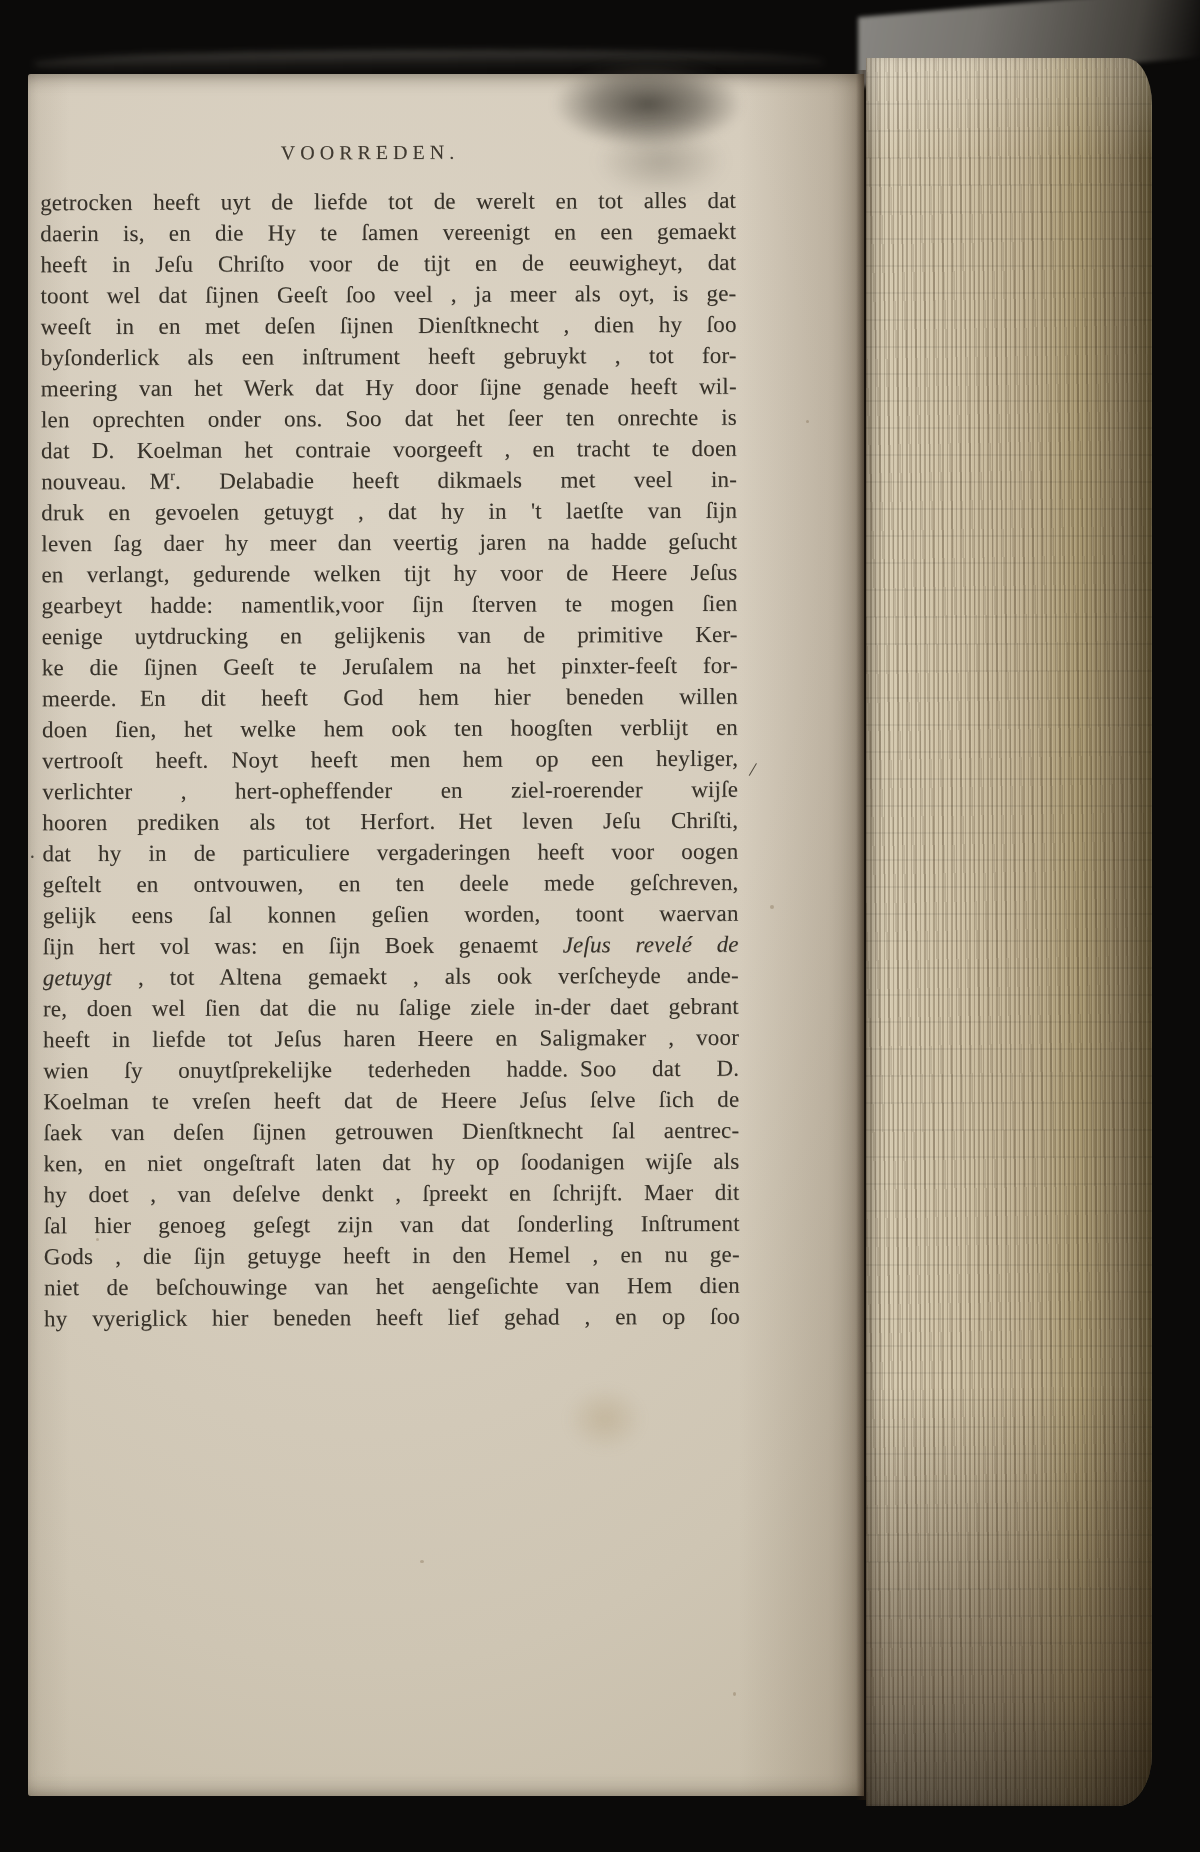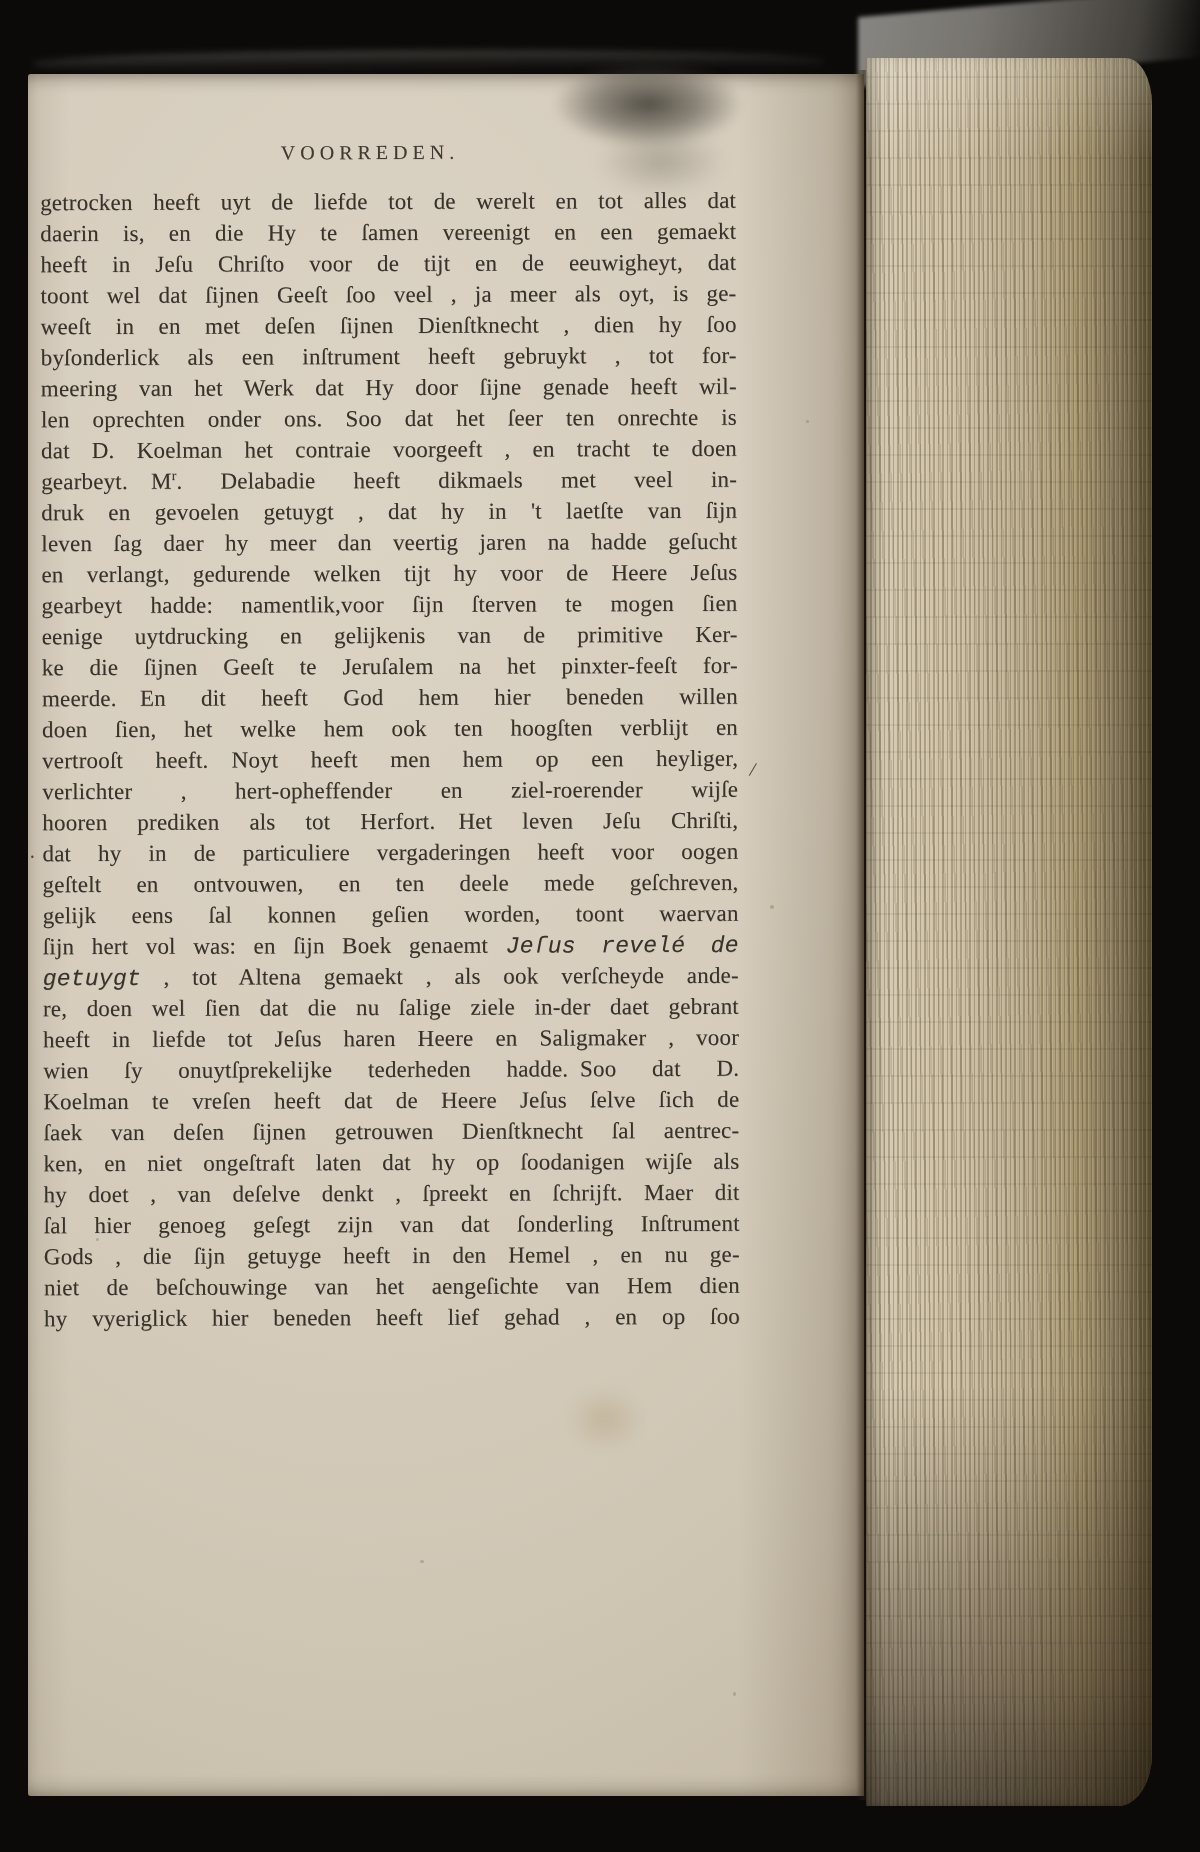--- a/index.html
+++ b/index.html
@@ -125,21 +125,21 @@
     line-height:31px;
     height:31px;
     overflow:hidden;
     letter-spacing:0.2px;
     text-align:justify;
     text-align-last:justify;
     text-shadow:0.3px 0.3px 0.4px rgba(55,50,40,0.32);
     white-space:normal;
   }
   .line::after { content:""; display:inline-block; width:100%; }
-  .line em { font-style:italic;font-family:Liberation Mono, monospace; }
+  .line em { font-style:italic; }
   .line sup { font-size:0.6em; vertical-align:super; line-height:0; }
 </style>
 </head>
 <body>
 
 <div class="scene">
 
   <div class="cover-edge-strip"></div>
   <div class="cover-corner"></div>
 
@@ -163,21 +163,21 @@
     <div class="body-text">
         <div class="line"><span>getrocken heeft uyt de liefde tot de werelt en tot alles dat</span></div>
         <div class="line"><span>daerin is, en die Hy te ſamen vereenigt en een gemaekt</span></div>
         <div class="line"><span>heeft in Jeſu Chriſto voor de tijt en de eeuwigheyt, dat</span></div>
         <div class="line"><span>toont wel dat ſijnen Geeſt ſoo veel , ja meer als oyt, is ge-</span></div>
         <div class="line"><span>weeſt in en met deſen ſijnen Dienſtknecht , dien hy ſoo</span></div>
         <div class="line"><span>byſonderlick als een inſtrument heeft gebruykt , tot for-</span></div>
         <div class="line"><span>meering van het Werk dat Hy door ſijne genade heeft wil-</span></div>
         <div class="line"><span>len oprechten onder ons. Soo dat het ſeer ten onrechte is</span></div>
         <div class="line"><span>dat D. Koelman het contraie voorgeeft , en tracht te doen</span></div>
-        <div class="line"><span>gearbeyt. M</span><sup>r</sup><span>. Delabadie heeft dikmaels met veel in-</span></div>
+        <div class="line"><span>nouveau. M</span><sup>r</sup><span>. Delabadie heeft dikmaels met veel in-</span></div>
         <div class="line"><span>druk en gevoelen getuygt , dat hy in 't laetſte van ſijn</span></div>
         <div class="line"><span>leven ſag daer hy meer dan veertig jaren na hadde geſucht</span></div>
         <div class="line"><span>en verlangt, gedurende welken tijt hy voor de Heere Jeſus</span></div>
         <div class="line"><span>gearbeyt hadde: namentlik,voor ſijn ſterven te mogen ſien</span></div>
         <div class="line"><span>eenige uytdrucking en gelijkenis van de primitive Ker-</span></div>
         <div class="line"><span>ke die ſijnen Geeſt te Jeruſalem na het pinxter-feeſt for-</span></div>
         <div class="line"><span>meerde. En dit heeft God hem hier beneden willen</span></div>
         <div class="line"><span>doen ſien, het welke hem ook ten hoogſten verblijt en</span></div>
         <div class="line"><span>vertrooſt heeft. Noyt heeft men hem op een heyliger,</span></div>
         <div class="line"><span>verlichter , hert-opheffender en ziel-roerender wijſe</span></div>

